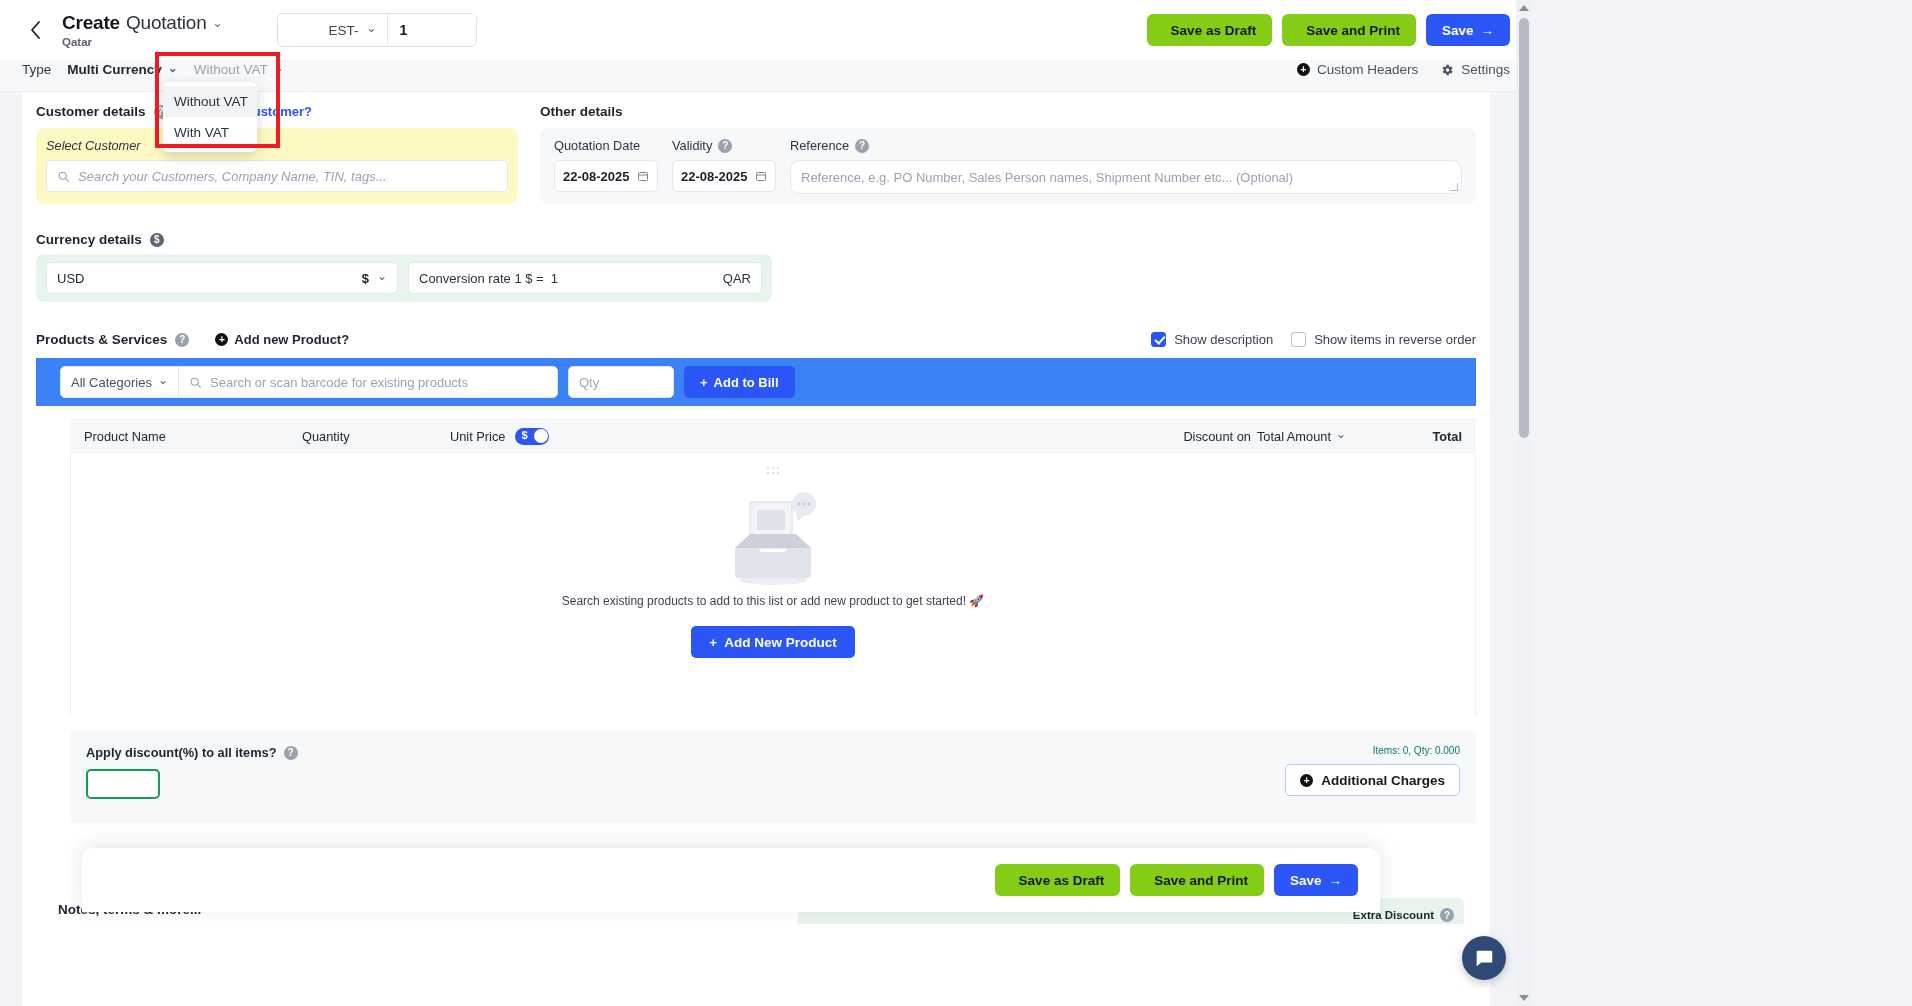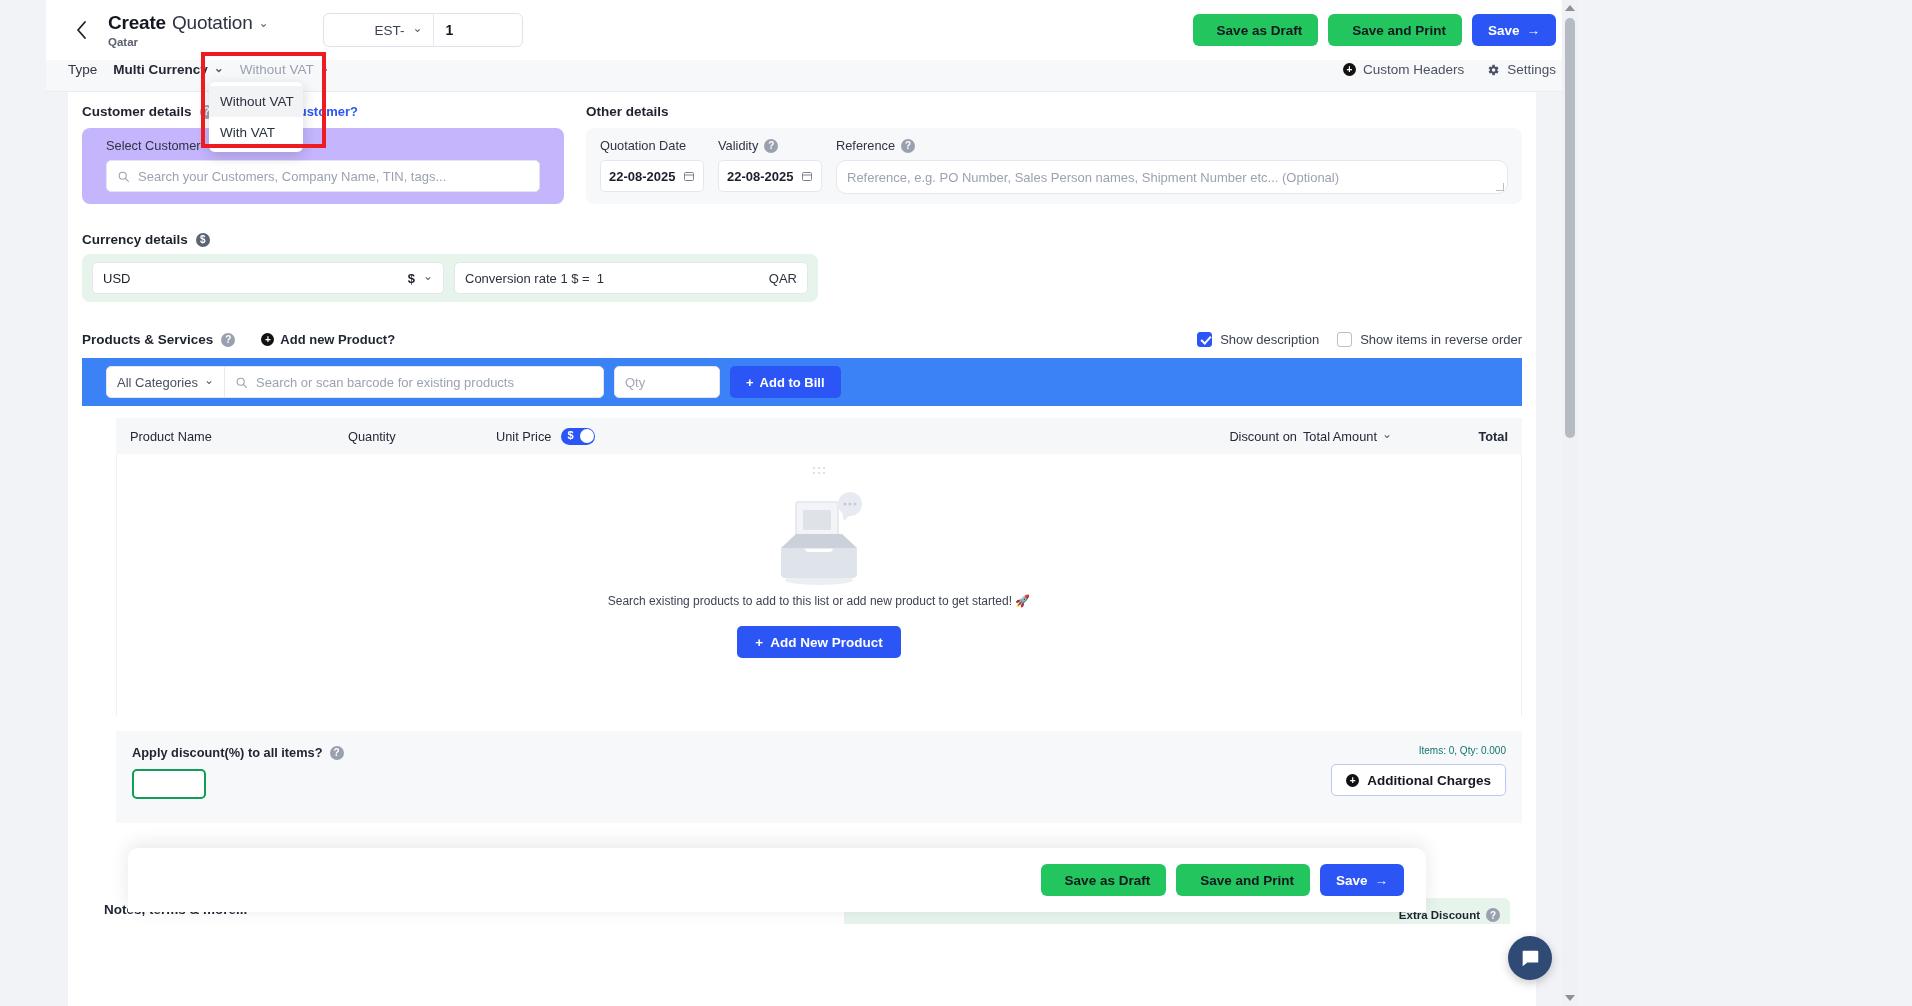--- a/index.html
+++ b/index.html
@@ -2,21 +2,21 @@
 <html><head>
 <meta charset="utf-8">
 <style>
   * { box-sizing: border-box; margin: 0; padding: 0; }
   html, body {
     width: 1912px; height: 1006px;
     font-family: "Liberation Sans", sans-serif;
     background: #f2f3f7;
     overflow: hidden;
   }
-  .app { position: relative; width: 1532px; height: 1006px; margin-left: 46px; }
+  .app { position: relative; width: 1532px; height: 1006px; }
 
   
   .topbar {
     position: absolute; top: 0; left: 0; right: 0; height: 60px;
     background: #ffffff; display: flex; align-items: center;
     padding: 0 22px; z-index: 30;
   }
   .back-btn {
     width: 26px; height: 26px; display: flex; align-items: center; justify-content: center;
     color: #222; font-size: 22px; line-height: 1; cursor: pointer; margin-right: 14px;
@@ -42,21 +42,21 @@
     font-size: 14px; font-weight: 700; color: #14171f; cursor: text;
   }
 
   .top-actions { margin-left: auto; display: flex; align-items: center; gap: 10px; }
   .btn {
     height: 32px; border-radius: 6px; border: none; cursor: pointer;
     font-size: 13.5px; font-weight: 700; font-family: inherit;
     display: inline-flex; align-items: center; justify-content: center; gap: 7px;
     padding: 0 16px; white-space: nowrap;
   }
-  .btn-grey { background: #22c55e; color: #15181f; padding-left: 24px; }
+  .btn-grey { background: #84cc16; color: #15181f; padding-left: 24px; }
   .btn-blue { background: #2b56f5; color: #fff; }
 
   
   .subbar {
     position: absolute; top: 48px; left: 0; right: 0; height: 44px;
     background: #f7f8fa; border-bottom: 1px solid #e9ebf0;
     display: flex; align-items: center; padding: 0 22px; z-index: 20;
   }
   .subbar-left { display: flex; align-items: center; gap: 16px; }
   .lbl-type { font-size: 13.5px; color: #2f3542; }
@@ -104,21 +104,21 @@
     background: #9aa1ae; color: #fff; font-size: 10px; font-weight: 700;
     display: inline-flex; align-items: center; justify-content: center;
   }
   .qmark.dark { background: #5d6574; }
 
   
   .cust-head { position: absolute; left: 14px; top: 12px; display: flex; align-items: center; gap: 18px; }
   .addnew-link { font-size: 13px; font-weight: 700; color: #2b56f5; cursor: pointer; }
   .card-blue {
     position: absolute; left: 14px; top: 36px; width: 482px; height: 76px;
-    background: #c4b5fd; border-radius: 8px; padding: 10px 24px;
+    background: #fef9c3; border-radius: 8px; padding: 10px 10px; font-style: italic;
   }
   .field-label { font-size: 12.8px; color: #2e3442; margin-bottom: 7px; }
   .inp {
     width: 100%; height: 32px; background: #fff; border: 1px solid #e2e5ec;
     border-radius: 5px; display: flex; align-items: center; gap: 8px; padding: 0 10px;
     font-size: 13px; color: #9ba2b0; cursor: text;
   }
 
   .other-head { position: absolute; left: 518px; top: 12px; }
   .card-grey {

